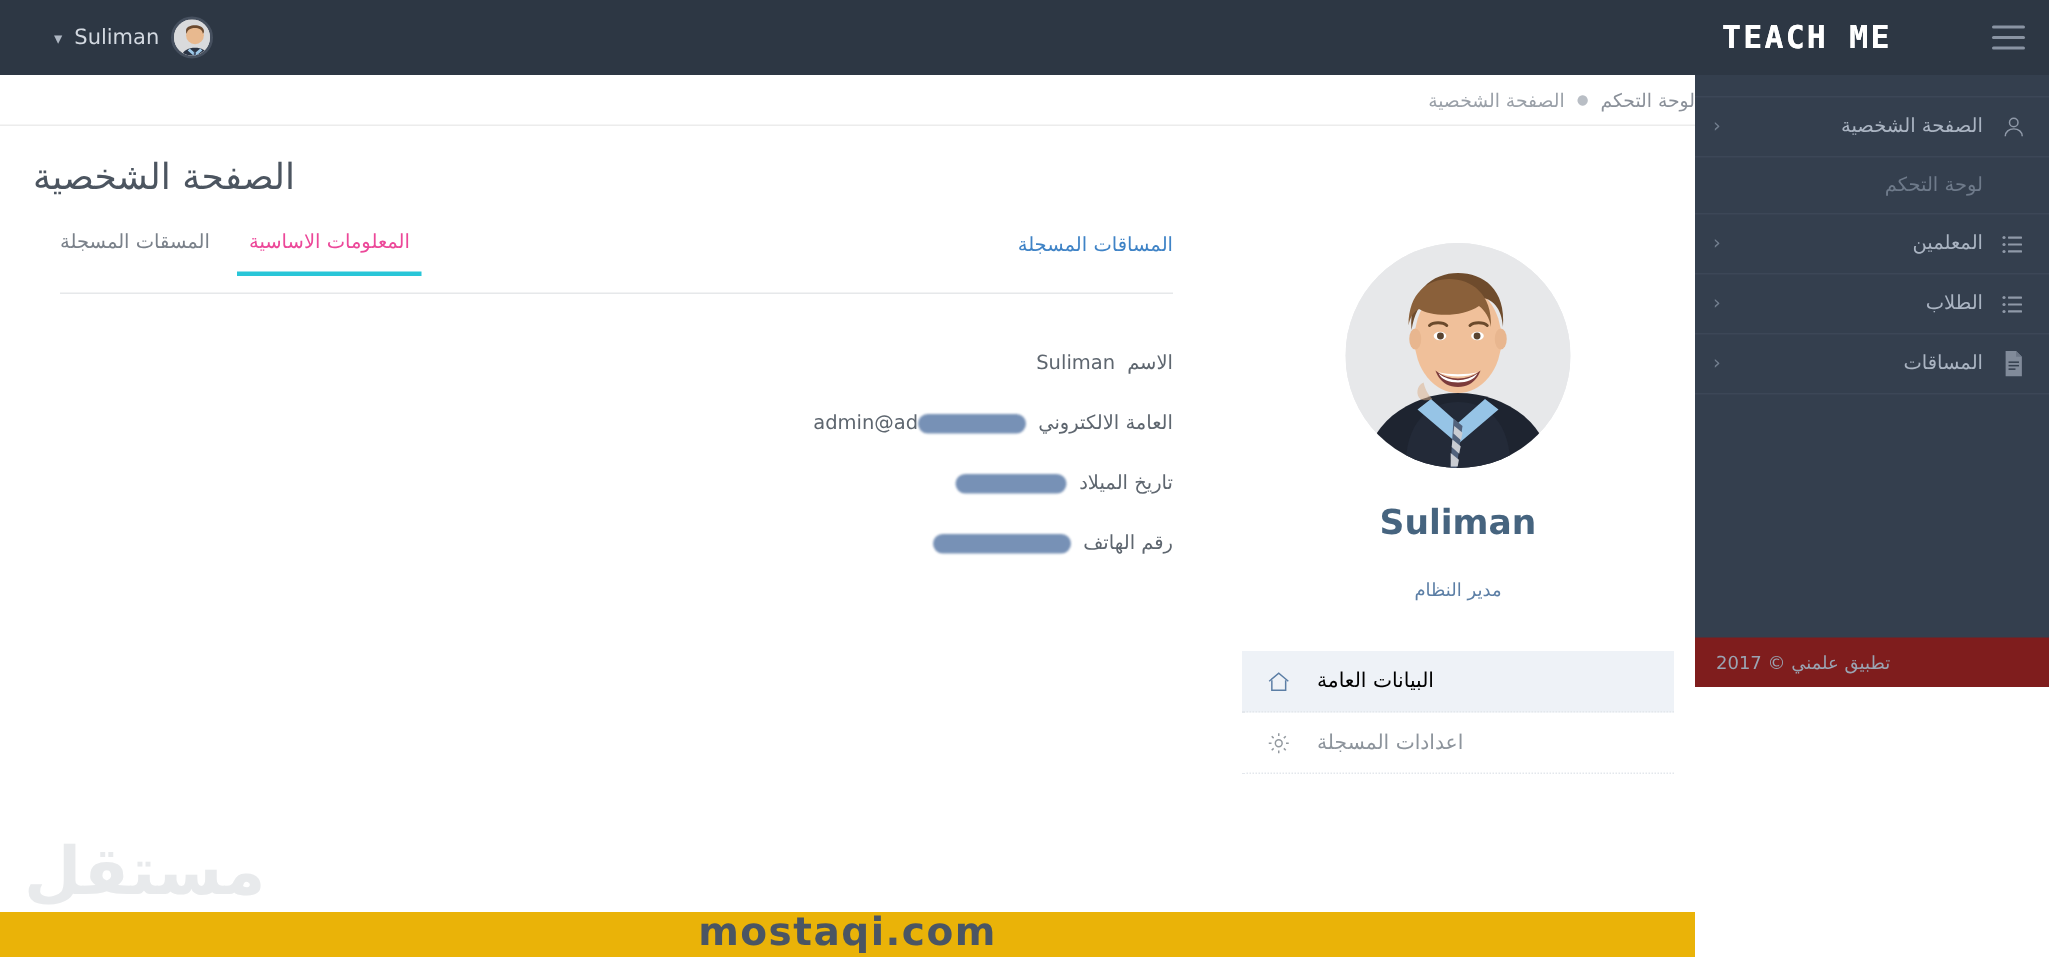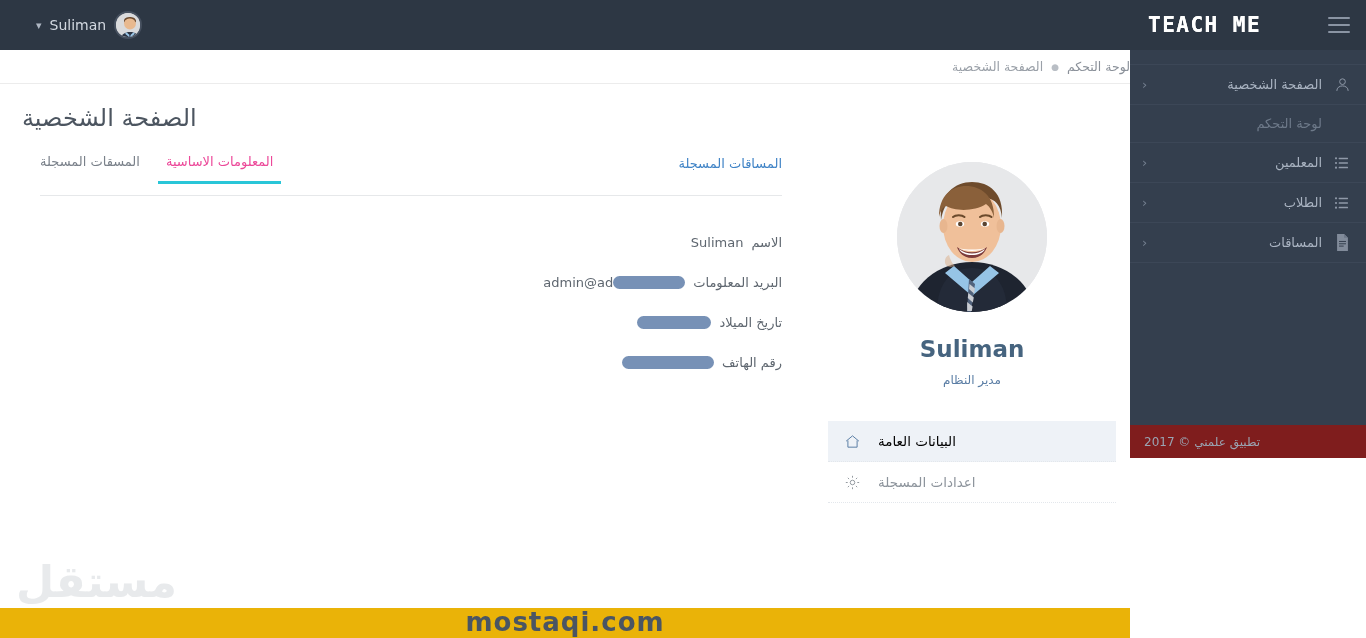--- a/index.html
+++ b/index.html
@@ -197,21 +197,21 @@
     font-size: 23px;
     color: #46647f;
     margin-top: 24px;
     font-weight: bold;
     direction: ltr;
   }
   .profile-role {
     text-align: center;
     font-size: 12px;
     color: #5b7ea5;
-    margin-top: 11px;
+    margin-top: 24px;
   }
   .profile-menu { margin-top: 34px; }
   .pm-item {
     height: 41px;
     display: flex;
     align-items: center;
     justify-content: flex-end;
     padding: 0 10px 0 14px;
     font-size: 13.5px;
     color: #8d949c;
@@ -496,21 +496,21 @@
         </div>
 
         <div class="info-list">
 
           <div class="info-row">
             <span class="ir-label">الاسم</span>
             <span class="ir-value">Suliman</span>
           </div>
 
           <div class="info-row">
-            <span class="ir-label">البريد المعلومات</span>
+            <span class="ir-label">العامة الالكتروني</span>
             <span class="redact r1"></span>
             <span class="ir-value">admin@ad</span>
           </div>
 
           <div class="info-row">
             <span class="ir-label">تاريخ الميلاد</span>
             <span class="redact r3"></span>
           </div>
 
           <div class="info-row">

